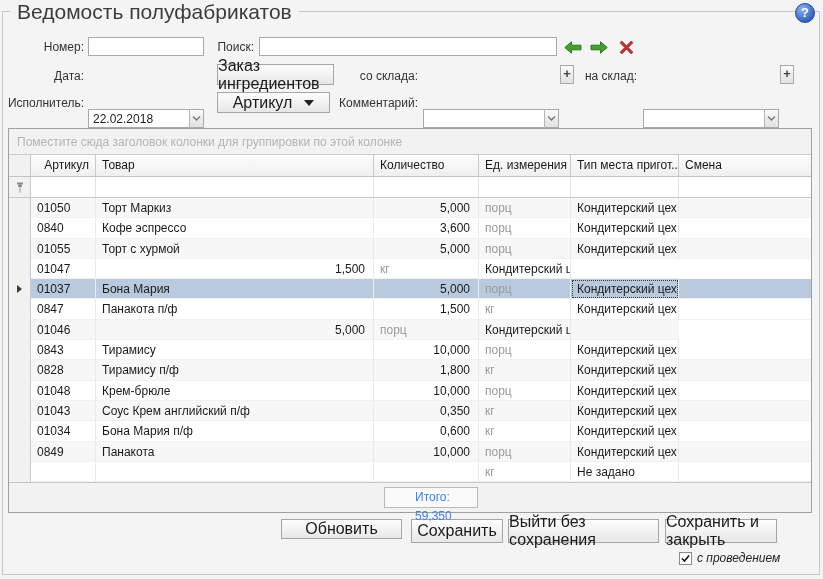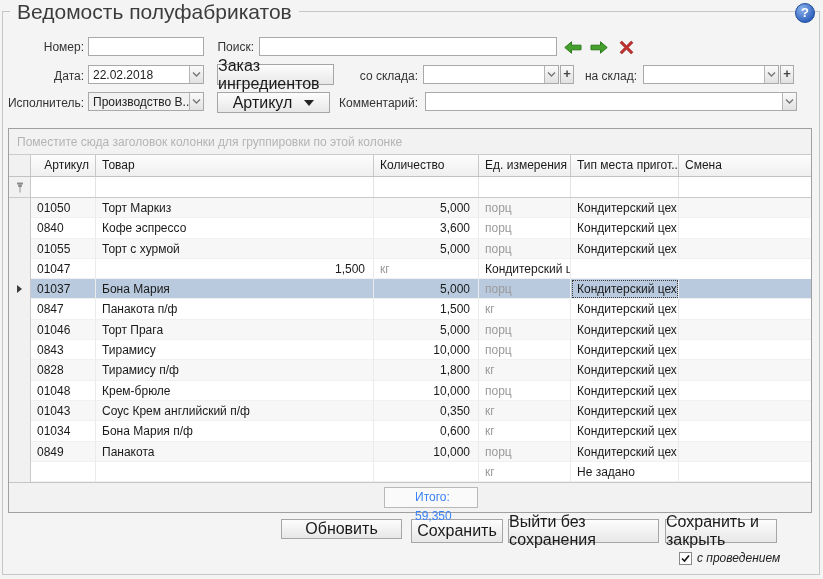--- a/index.html
+++ b/index.html
@@ -14,21 +14,21 @@
   .title { position:absolute; left:10px; top:0; z-index:2; background:#f4f4f4;
     padding:0 7px; font-size:21px; color:#3c3c3c; white-space:nowrap; }
   .help { position:absolute; left:795px; top:3px; width:20px; height:20px; z-index:2;
     border-radius:50%; border:1px solid #1d4a9b; color:#fff; font-weight:bold;
     font-size:13px; text-align:center; line-height:18px; cursor:pointer;
     background: radial-gradient(circle at 35% 28%, #8ab2ec, #2f62bd 75%); }
   .lbl { position:absolute; text-align:right; color:#333; white-space:nowrap; }
   .txt { position:absolute; height:19px; border:1px solid #a9a9a9; background:#fff;
     font:12px "Liberation Sans", sans-serif; padding:0 3px; color:#222; }
   .combo { position:absolute; height:19px; border:1px solid #a9a9a9; background:#fff;
-    display:flex; align-items:center; }
+    display:flex; align-items:center;margin-top:44px; }
   .combo.gray { background:#f1f1f1; }
   .combo .val { flex:1; padding:0 4px; white-space:nowrap; overflow:hidden; }
   .combo .dd { width:14px; align-self:stretch; border-left:1px solid #b5b5b5;
     background:linear-gradient(#fafafa,#e1e1e1); display:flex; align-items:center;
     justify-content:center; cursor:pointer; }
   .plusbtn { position:absolute; width:14px; height:19px; border:1px solid #a9a9a9;
     background:linear-gradient(#fafafa,#e1e1e1); text-align:center; line-height:16px;
     color:#444; font-weight:bold; font-size:13px; cursor:pointer; }
   .btn { position:absolute; border:1px solid #a6a6a6;
     background:linear-gradient(#fdfdfd,#e7e7e7); display:flex; align-items:center;
@@ -241,21 +241,20 @@
           <div class="cell">0847</div>
           <div class="cell">Панакота п/ф</div>
           <div class="cell qty">1,500</div>
           <div class="cell unit">кг</div>
           <div class="cell">Кондитерский цех</div>
           <div class="cell"></div>
         </div>
         <div class="grid-row grid-cols alt">
           <div class="ind"></div>
           <div class="cell">01046</div>
-          <div class="cell">Торт Прага</div>
           <div class="cell qty">5,000</div>
           <div class="cell unit">порц</div>
           <div class="cell">Кондитерский цех</div>
           <div class="cell"></div>
         </div>
         <div class="grid-row grid-cols">
           <div class="ind"></div>
           <div class="cell">0843</div>
           <div class="cell">Тирамису</div>
           <div class="cell qty">10,000</div>

